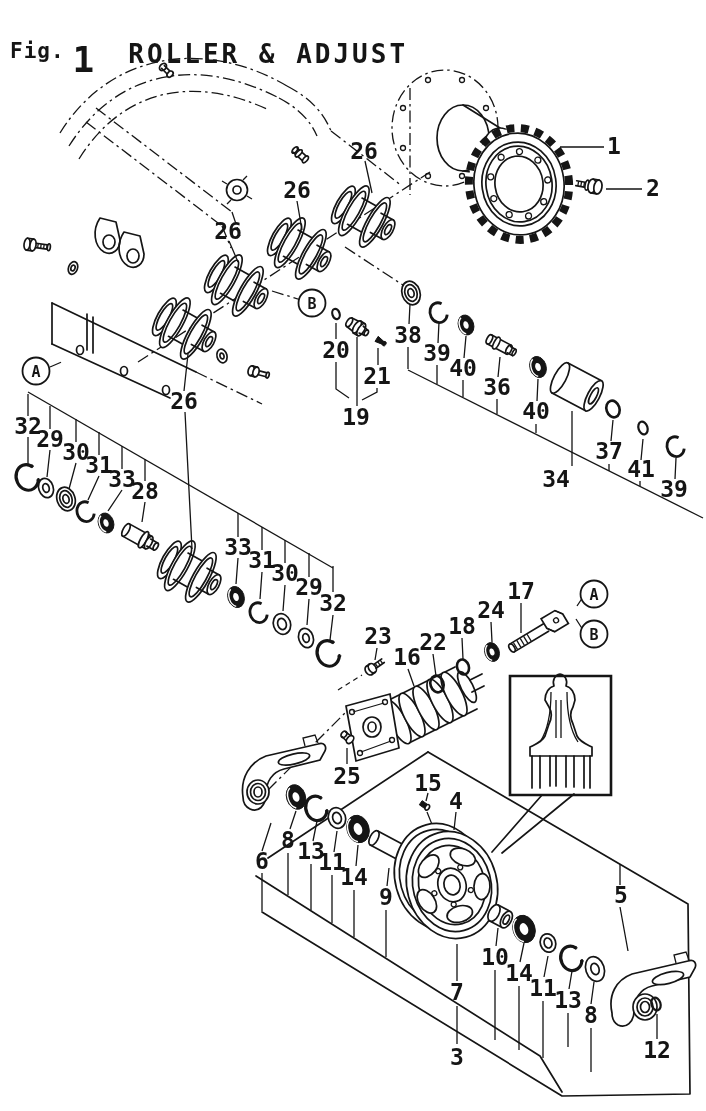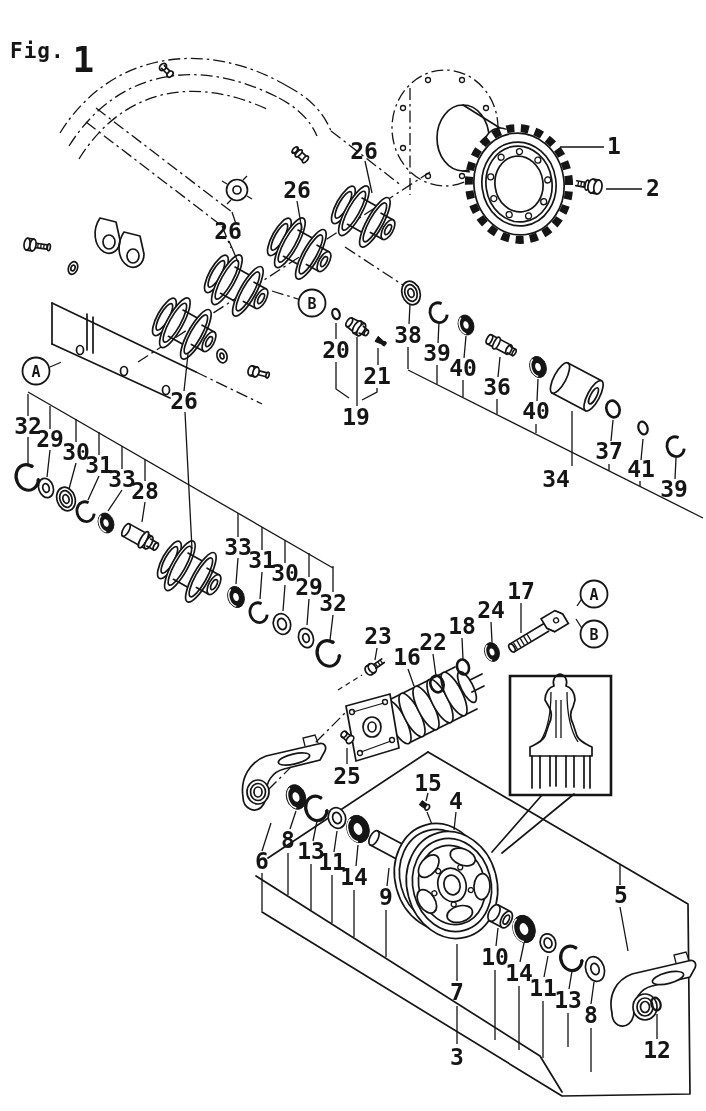--- a/index.html
+++ b/index.html
@@ -21,20 +21,21 @@
   .reft{font:bold 15px "DejaVu Sans Mono",monospace;fill:#151515;text-anchor:middle;dominant-baseline:middle;}
 </style>
 </head>
 <body>
 
 <div class="page">
 
   <div class="titlebar">
     <span class="fig">Fig.</span>
     <span class="fignum">1</span>
+    <span class="figtitle">ROLLER &amp; ADJUST</span>
   </div>
 
   <svg width="706" height="1111" viewBox="0 0 706 1111">
     <defs>
       <g id="roller">
         <ellipse class="wf" cx="-27" cy="0" rx="7" ry="21"></ellipse>
           <ellipse class="wf" cx="-27" cy="0" rx="4.5" ry="15"></ellipse>
         <ellipse class="wf" cx="-15" cy="0" rx="8" ry="28"></ellipse>
           <ellipse class="wf" cx="-15" cy="0" rx="5.5" ry="22"></ellipse>
         <line class="ln" x1="-14" y1="-15" x2="9" y2="-15"></line>

